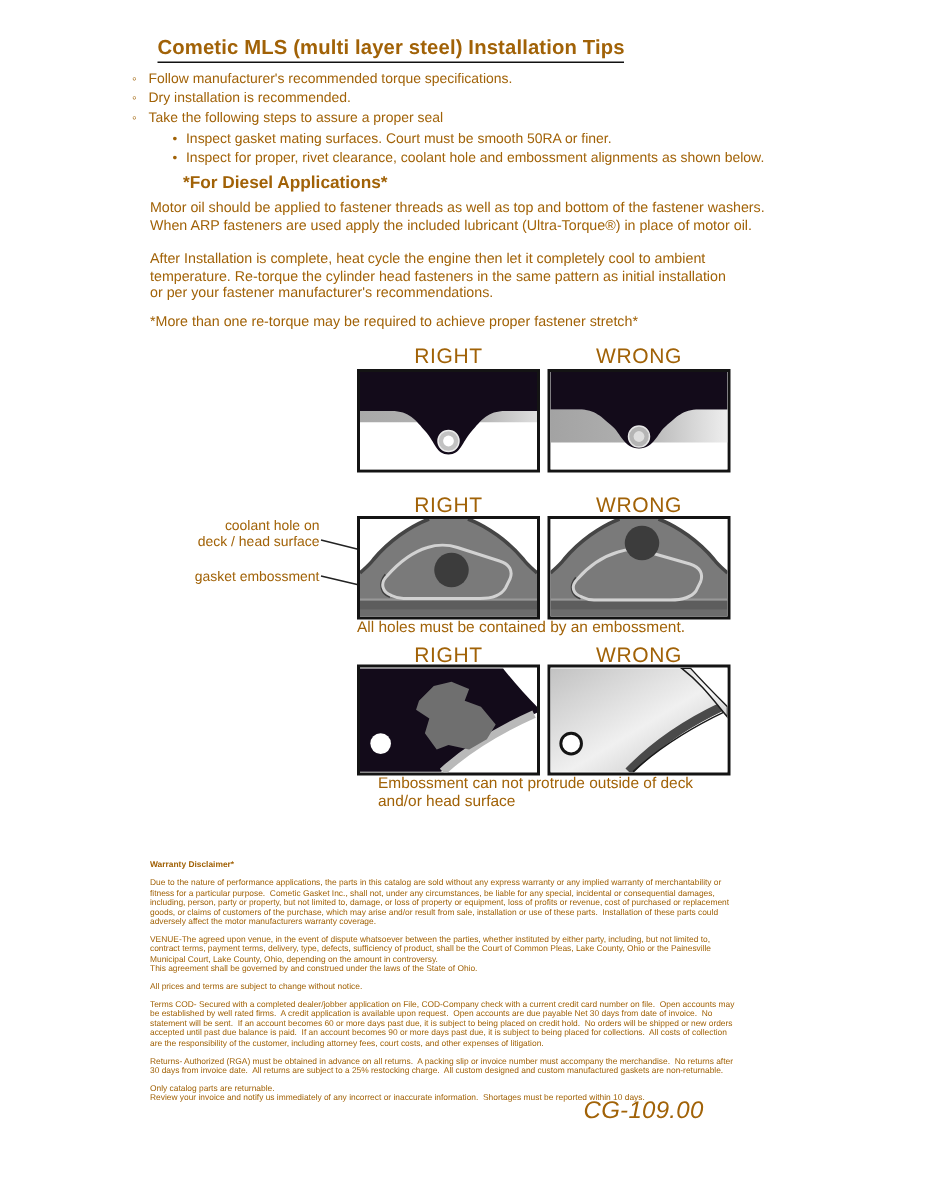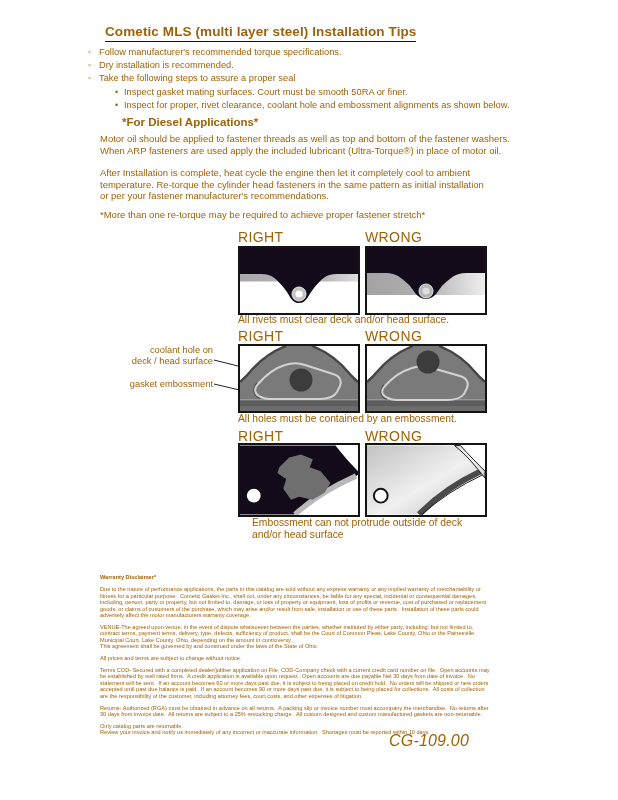--- a/index.html
+++ b/index.html
@@ -12,21 +12,21 @@
   .tips{position:absolute;left:88px;top:46px;font-size:9.3px;line-height:13.2px;}
   .tip-row{display:flex;align-items:baseline;}
   .tip-marker{width:11px;font-size:9px;flex:0 0 11px;}
   .tip-row.sub{margin-left:27px;}
   .tip-row.sub .tip-marker{width:9px;flex:0 0 9px;}
   .diesel-heading{position:absolute;left:100px;top:116px;font-size:11.5px;font-weight:bold;margin-left:22px;}
   .para{position:absolute;left:100px;font-size:9.5px;line-height:11.7px;white-space:pre;}
   .p-oil{top:133px;}
   .p-heat{top:167px;}
   .p-note{top:209px;}
-  .diag-label{position:absolute;width:122px;font-size:14px;font-weight:500;letter-spacing:.4px;}
+  .diag-label{position:absolute;width:122px;text-align:center;font-size:14px;font-weight:500;letter-spacing:.4px;}
   .diag-box{position:absolute;width:118px;border:2px solid #141414;background:#fff;}
   .diag-box svg{display:block;}
   .caption{position:absolute;font-size:10.3px;line-height:11.5px;white-space:pre;}
   .callout{position:absolute;width:115px;text-align:right;font-size:9.3px;line-height:10.8px;white-space:pre;}
   .callout-lines{position:absolute;left:212px;top:352px;}
   .warranty{position:absolute;left:100px;top:574px;width:450px;font-size:5.6px;line-height:6.4px;}
   .warranty .w-head{font-weight:bold;margin-bottom:6px;}
   .warranty .w-para{white-space:pre;margin-bottom:5.5px;}
   .page-code{position:absolute;left:389px;top:732px;font-size:16px;letter-spacing:.2px;font-style:italic;}
 </style>
@@ -99,21 +99,20 @@
             <stop offset="1" stop-color="#eeeeee"></stop>
         </linearGradient>
       </defs>
       <rect width="118" height="65" fill="#ffffff"></rect>
       <rect x="0" y="25" width="118" height="22" fill="url(#g1w)"></rect>
       <path d="M0,0 H118 V25 H99 C88,25 84,30 77,36 C71,41 69,51 59,51 C49,51 47,41 41,36 C34,30 30,25 19,25 H0 Z" fill="#130b1a"></path>
       <circle cx="59" cy="43" r="7" fill="#b5b5b5" stroke="#e6e6e6" stroke-width="1"></circle>
       <circle cx="59" cy="43" r="3.6" fill="#dedede"></circle>
     </svg>
   </div>
-  <div class="caption" style="left:238px;top:314px;">All rivets must clear deck and/or head surface.</div>
 
   <div class="diag-label" style="left:238px;top:328px;">RIGHT</div>
   <div class="diag-label" style="left:365px;top:328px;">WRONG</div>
 
   <div class="callout" style="left:98px;top:345px;">coolant hole on
 deck / head surface</div>
   <div class="callout" style="left:98px;top:379px;">gasket embossment</div>
   <svg class="callout-lines" width="96" height="50" viewBox="0 0 96 50">
     <line x1="2" y1="8" x2="90" y2="30" stroke="#222" stroke-width="1"></line>
     <line x1="2" y1="32" x2="53" y2="44" stroke="#222" stroke-width="1"></line>

